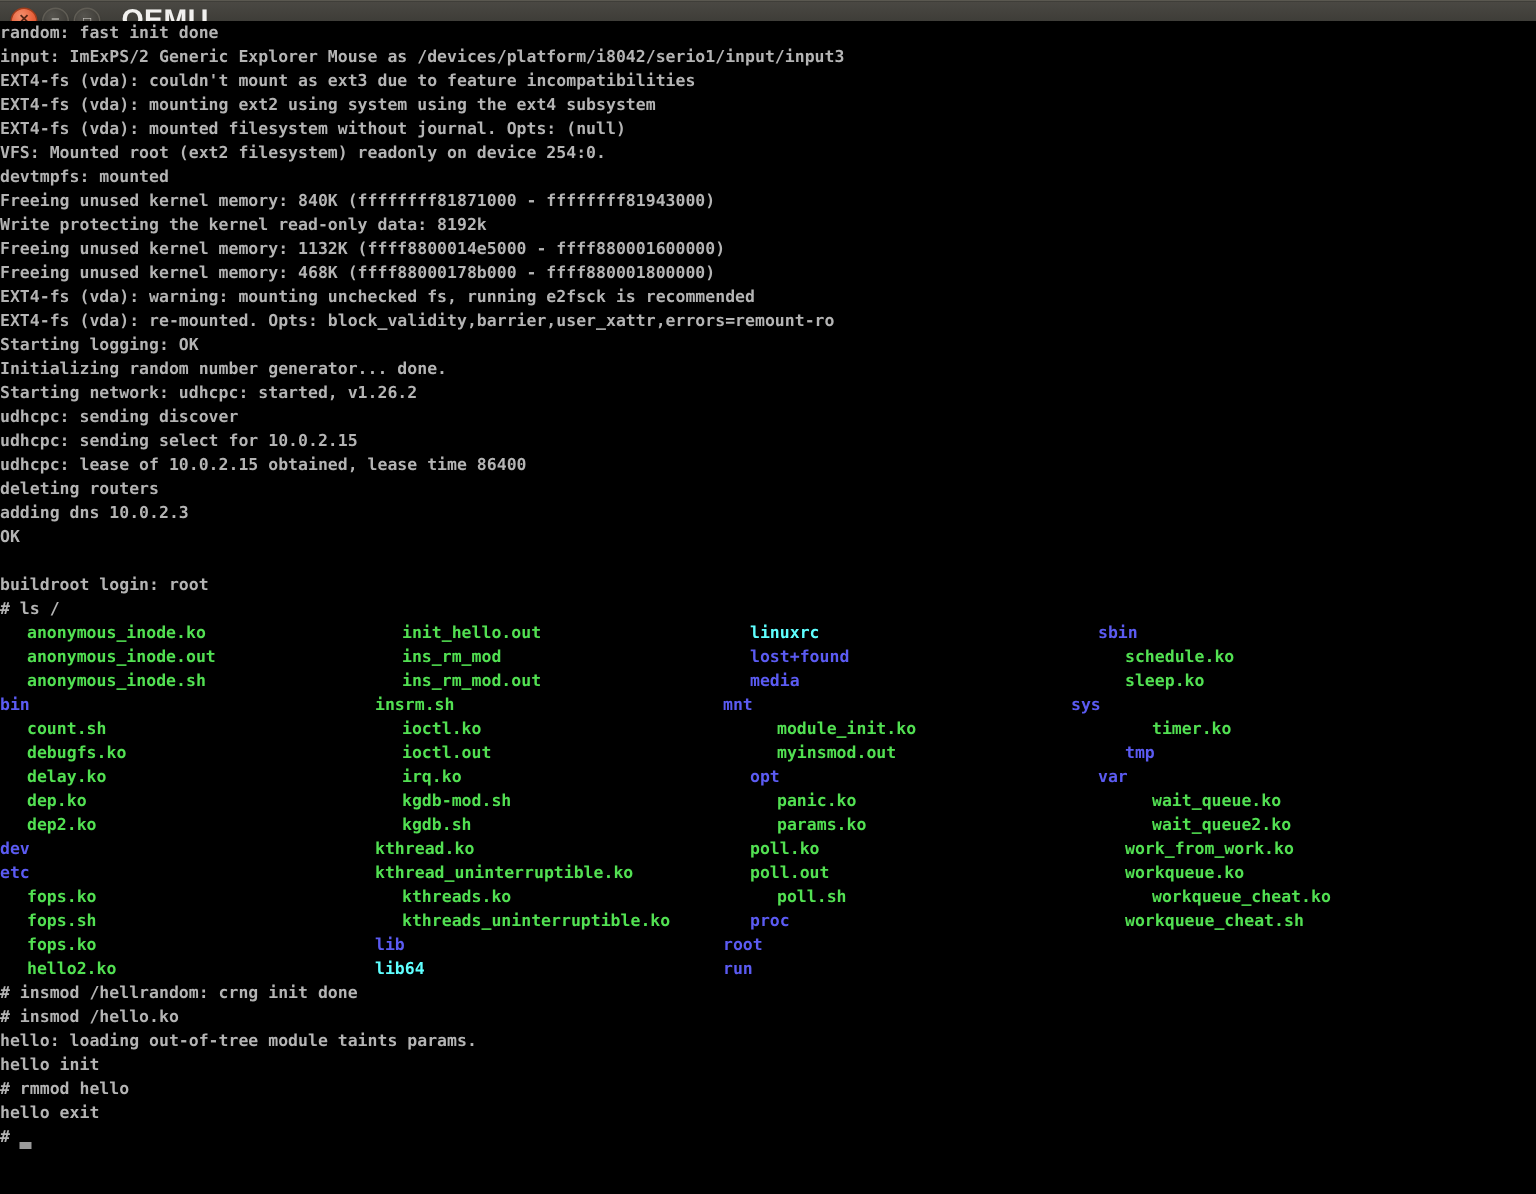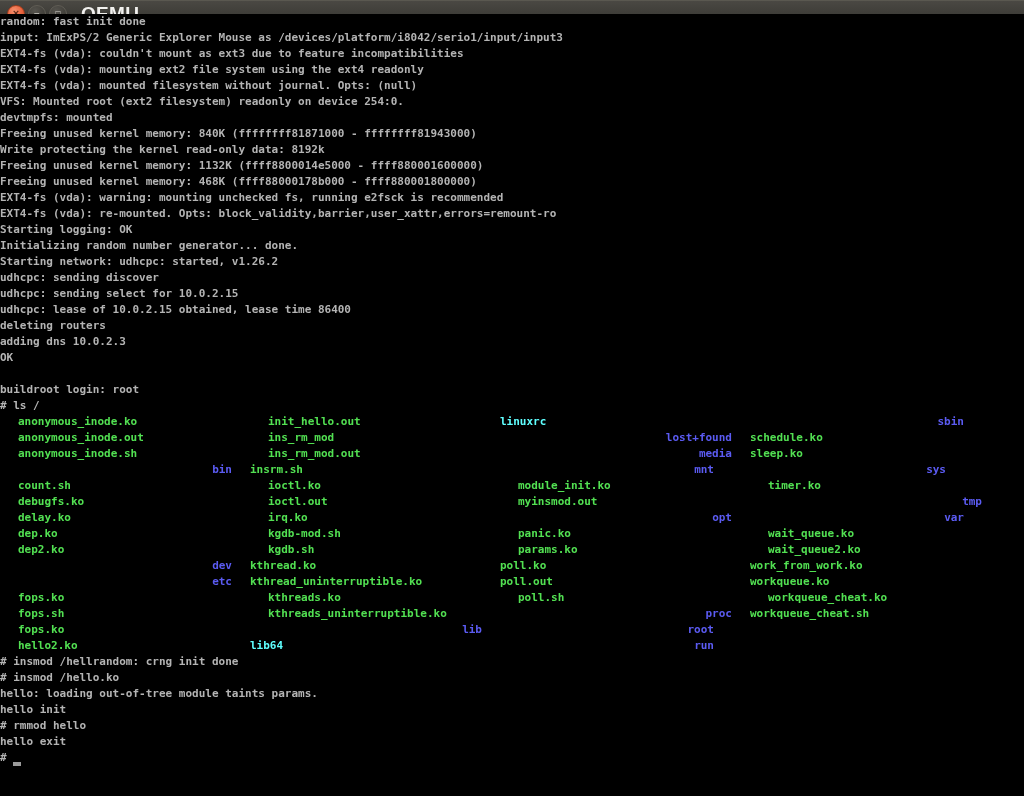--- a/index.html
+++ b/index.html
@@ -32,21 +32,21 @@
     position:absolute;top:14px;left:0;width:1024px;height:768px;
     background:var(--terminal-background);
     color:var(--terminal-foreground);
     font-family:"DejaVu Sans Mono","Liberation Mono",monospace;
     font-size:11px;line-height:16px;font-weight:bold;
     overflow:hidden;cursor:text;
   }
   .line{height:16px;white-space:pre;}
   .ls-row .cell{display:inline-block;width:232px;white-space:pre;vertical-align:top;}
   .c-green{color:var(--file-green);padding-left:18px;}
-  .c-blue{color:var(--dir-blue);text-align:right;}
+  .c-blue{color:var(--dir-blue);}
   .c-cyan{color:var(--symlink-cyan);}
   .cursor{display:inline-block;width:8px;height:16px;vertical-align:bottom;
           background:linear-gradient(to bottom,transparent 72%,var(--cursor-color) 72%);}
 </style>
 </head>
 <body>
 
 <div class="window">
   <div class="titlebar">
     <div class="btn close">
@@ -57,21 +57,21 @@
     </div>
     <div class="btn gray">
       <span class="glyph sq">□</span>
     </div>
     <span class="title">QEMU</span>
   </div>
   <div class="terminal">
       <div class="line">random: fast init done</div>
       <div class="line">input: ImExPS/2 Generic Explorer Mouse as /devices/platform/i8042/serio1/input/input3</div>
       <div class="line">EXT4-fs (vda): couldn't mount as ext3 due to feature incompatibilities</div>
-      <div class="line">EXT4-fs (vda): mounting ext2 file system using the ext4 readonly</div>
+      <div class="line">EXT4-fs (vda): mounting ext2 using system using the ext4 subsystem</div>
       <div class="line">EXT4-fs (vda): mounted filesystem without journal. Opts: (null)</div>
       <div class="line">VFS: Mounted root (ext2 filesystem) readonly on device 254:0.</div>
       <div class="line">devtmpfs: mounted</div>
       <div class="line">Freeing unused kernel memory: 840K (ffffffff81871000 - ffffffff81943000)</div>
       <div class="line">Write protecting the kernel read-only data: 8192k</div>
       <div class="line">Freeing unused kernel memory: 1132K (ffff8800014e5000 - ffff880001600000)</div>
       <div class="line">Freeing unused kernel memory: 468K (ffff88000178b000 - ffff880001800000)</div>
       <div class="line">EXT4-fs (vda): warning: mounting unchecked fs, running e2fsck is recommended</div>
       <div class="line">EXT4-fs (vda): re-mounted. Opts: block_validity,barrier,user_xattr,errors=remount-ro</div>
       <div class="line">Starting logging: OK</div>

